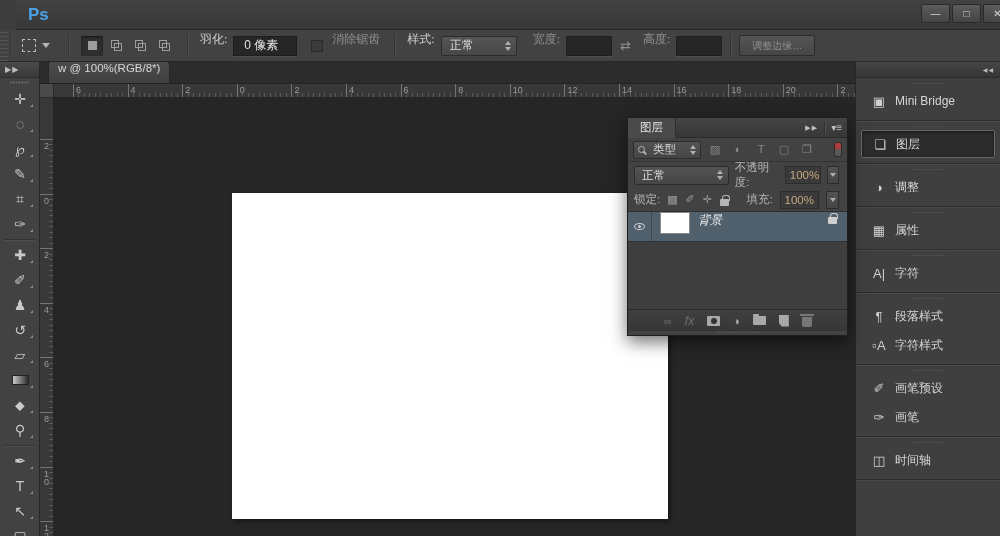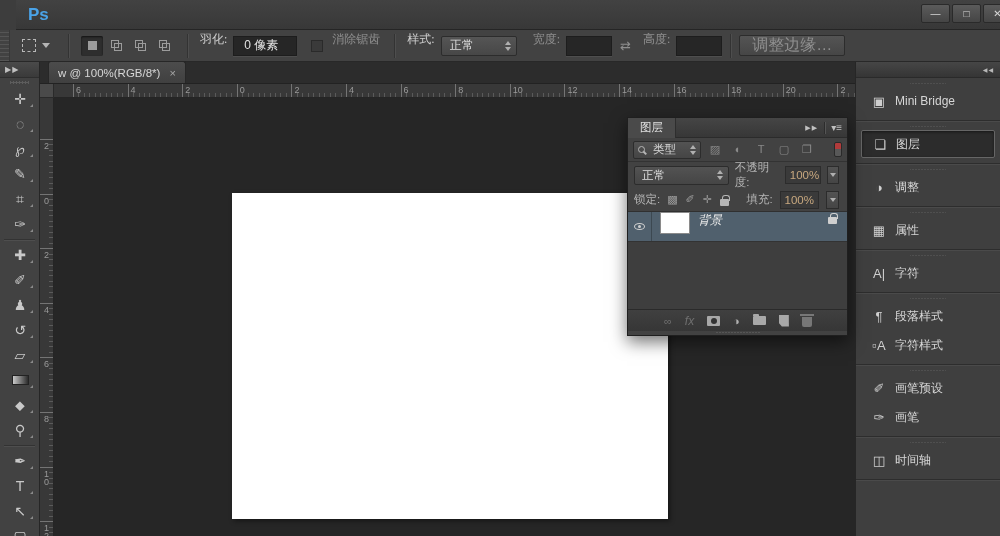--- a/index.html
+++ b/index.html
@@ -40,38 +40,38 @@
     color:#e3e3e3; font-size:12px; padding:0 10px; display:flex; align-items:center; }
   .oinput.feather { width:64px; } .oinput.wh { width:46px; }
   .checkbox { width:12px; height:12px; background:#3a3a3a; border:1px solid #2a2a2a; display:inline-block; margin-right:5px; }
   .oselect { height:20px; background:linear-gradient(#555,#474747); border:1px solid #2c2c2c; border-radius:2px;
     display:flex; align-items:center; padding:0 5px 0 8px; gap:10px; color:#dedede; }
   .spin { display:flex; flex-direction:column; gap:2px; margin-left:auto; }
   .spin i { display:block; width:0; height:0; border-left:3.5px solid transparent; border-right:3.5px solid transparent; }
   .spin .up { border-bottom:4px solid #b0b0b0; } .spin .dn { border-top:4px solid #b0b0b0; }
   .swap-icon { color:#8f8f8f; font-size:13px; margin:0 8px; }
   .obtn { height:21px; background:linear-gradient(#545454,#464646); border:1px solid #2c2c2c; border-radius:2px;
-    color:#8f8f8f; font-size:16px; display:flex; align-items:center; padding:0 12px; }
+    color:#8f8f8f; font-size:10px; display:flex; align-items:center; padding:0 12px; }
 
   
   .toolbar { position:absolute; left:0; top:62px; width:40px; height:474px; background:#424242; border-right:1px solid #262626; }
   .toolbar-head { height:16px; background:linear-gradient(#4a4a4a,#3a3a3a); border-bottom:1px solid #2e2e2e;
     color:#c0c0c0; font-size:8px; display:flex; align-items:center; padding-left:5px; letter-spacing:1px; }
   .toolbar-grip { height:8px; background:radial-gradient(circle,#5d5d5d 1px,transparent 1.4px) center/3px 3px repeat-x; background-size:3px 3px; background-position:center; margin:0 10px; }
   .tool { width:40px; height:25px; display:flex; align-items:center; justify-content:center; position:relative; color:#c9c9c9; }
   .tool .ticon { font-size:14px; line-height:1; }
   .tool:after { content:""; position:absolute; right:7px; bottom:4px; width:0; height:0;
     border-left:3px solid transparent; border-bottom:3px solid #8a8a8a; }
   .tool-div { height:1px; background:#333; box-shadow:0 1px 0 #4e4e4e; margin:3px 4px 2px 4px; }
   .grad-ic { width:17px; height:10px; border:1px solid #222; background:linear-gradient(90deg,#c9c9c9,#2c2c2c); }
 
   
   .tabbar { position:absolute; left:40px; top:62px; width:815px; height:22px; background:#2c2c2c; border-bottom:1px solid #222; display:flex; align-items:flex-end; }
   .doc-tab { margin-left:8px; height:22px; background:linear-gradient(#4c4c4c,#404040); border:1px solid #272727; border-bottom:none;
-    border-radius:3px 3px 0 0; display:flex; align-items:center; gap:9px; padding:0 9px; font-size:11.5px; color:#d6d6d6; }
+    border-radius:3px 3px 0 0; display:flex; align-items:center; gap:9px; padding:0 9px; font-size:11.5px; color:#d6d6d6;flex-direction:column; }
   .tab-close { color:#a8a8a8; font-size:11px; }
 
   
   .corner { position:absolute; left:40px; top:84px; width:14px; height:14px; background:#4a4a4a; border-right:1px solid #2a2a2a; border-bottom:1px solid #2a2a2a; }
   .hruler { position:absolute; left:54px; top:84px; width:801px; height:14px; background:#383838; border-bottom:1px solid #252525;
     background-image:repeating-linear-gradient(90deg,#747474 0 1px,transparent 1px 54.6px),repeating-linear-gradient(90deg,#5a5a5a 0 1px,transparent 1px 5.46px);
     background-repeat:no-repeat,no-repeat; background-size:100% 100%,100% 4px; background-position:19px 0,19px bottom; }
   .hlab { position:absolute; top:1px; font-size:9px; color:#9a9a9a; }
   .vruler { position:absolute; left:40px; top:98px; width:14px; height:438px; background:#383838; border-right:1px solid #252525;
     background-image:repeating-linear-gradient(180deg,#747474 0 1px,transparent 1px 54.6px),repeating-linear-gradient(180deg,#5a5a5a 0 1px,transparent 1px 5.46px);

